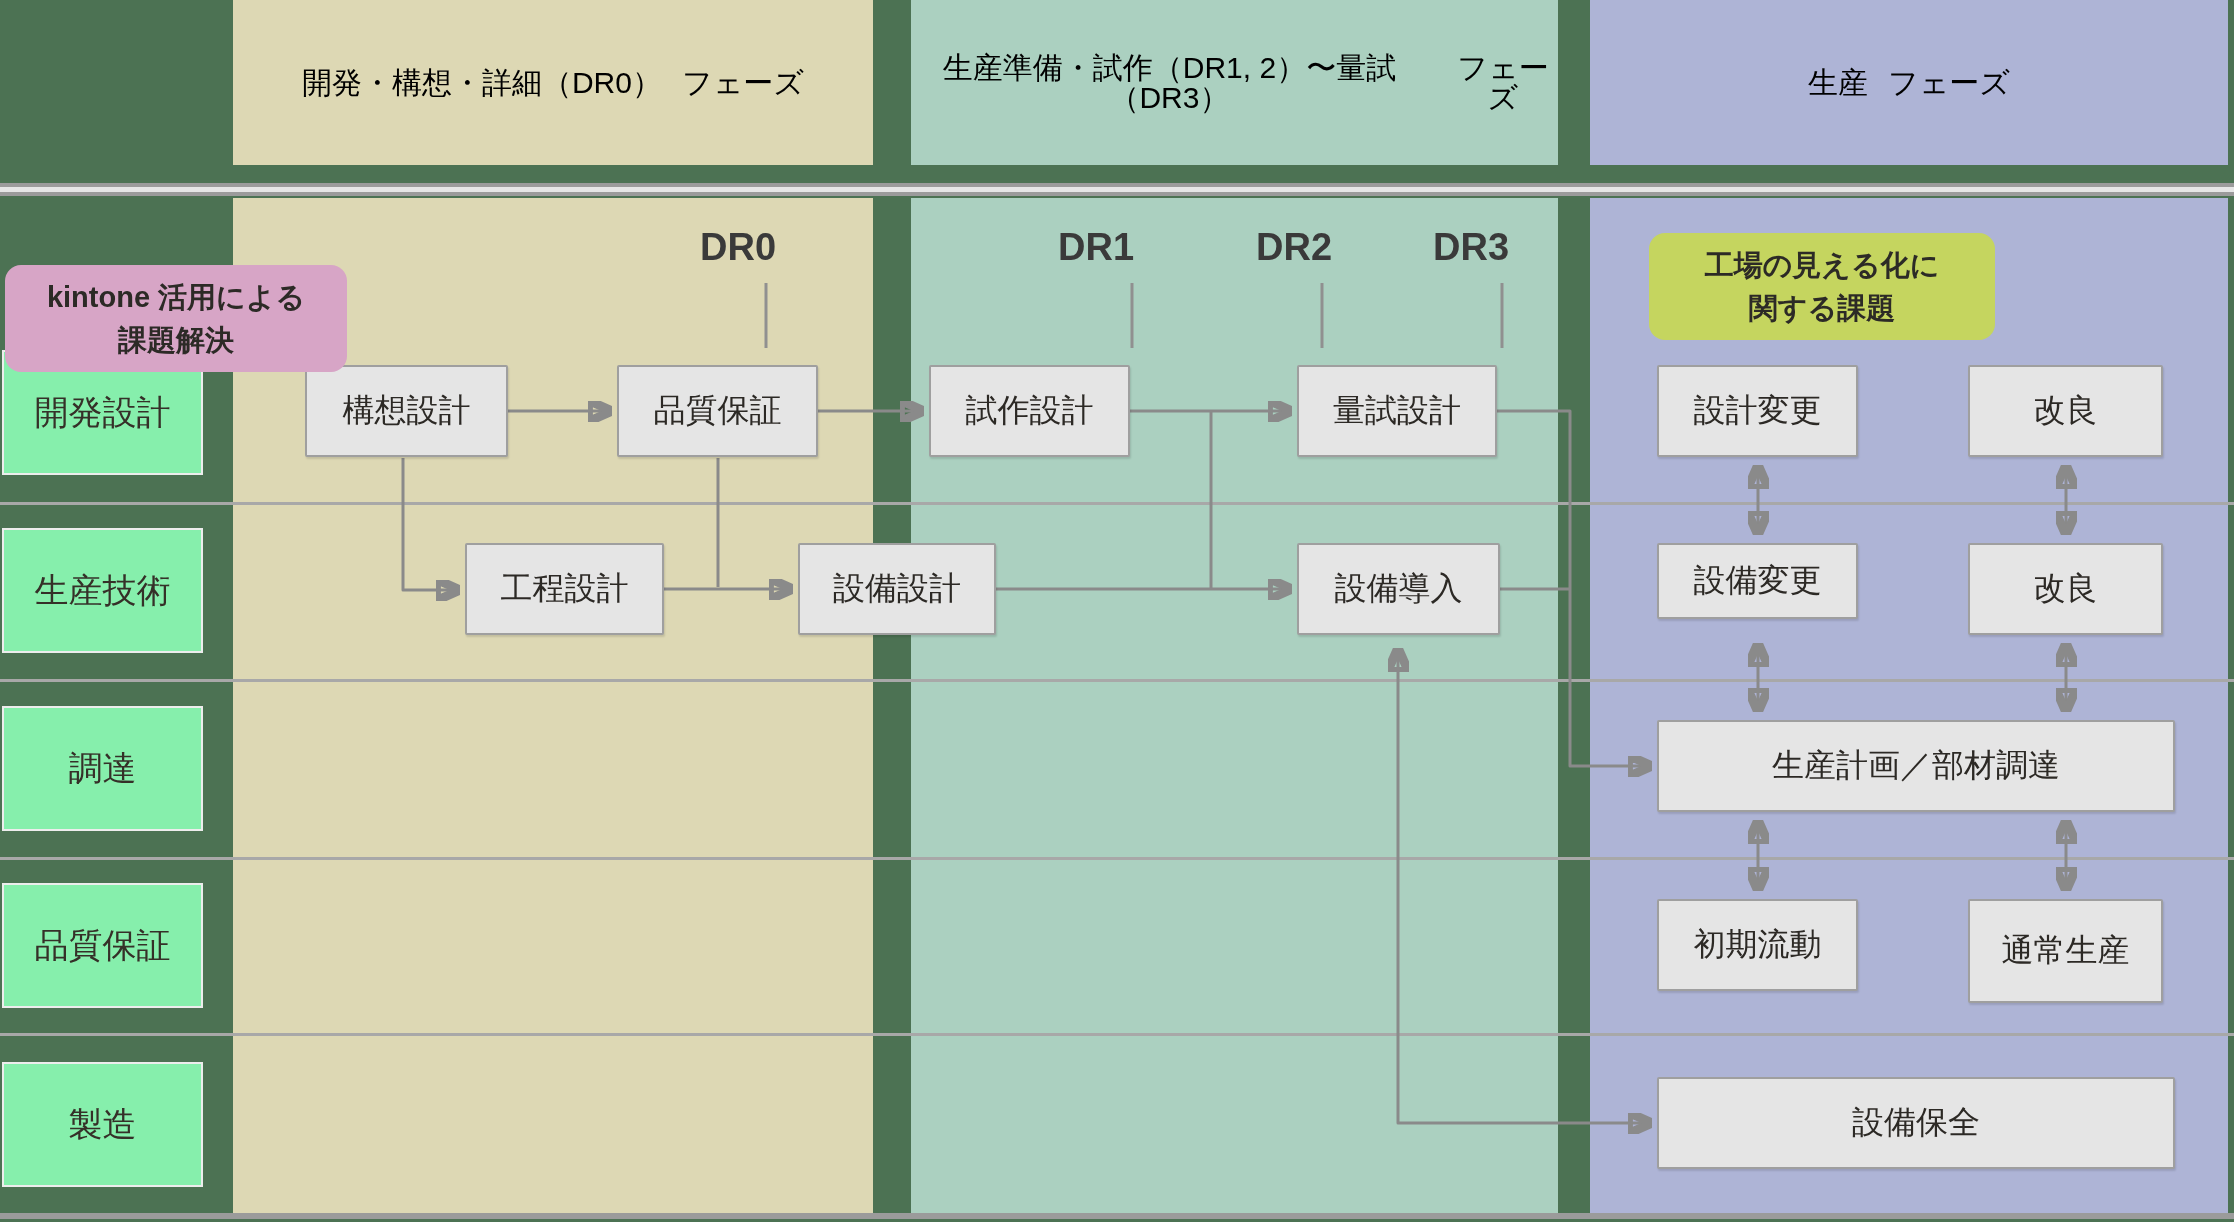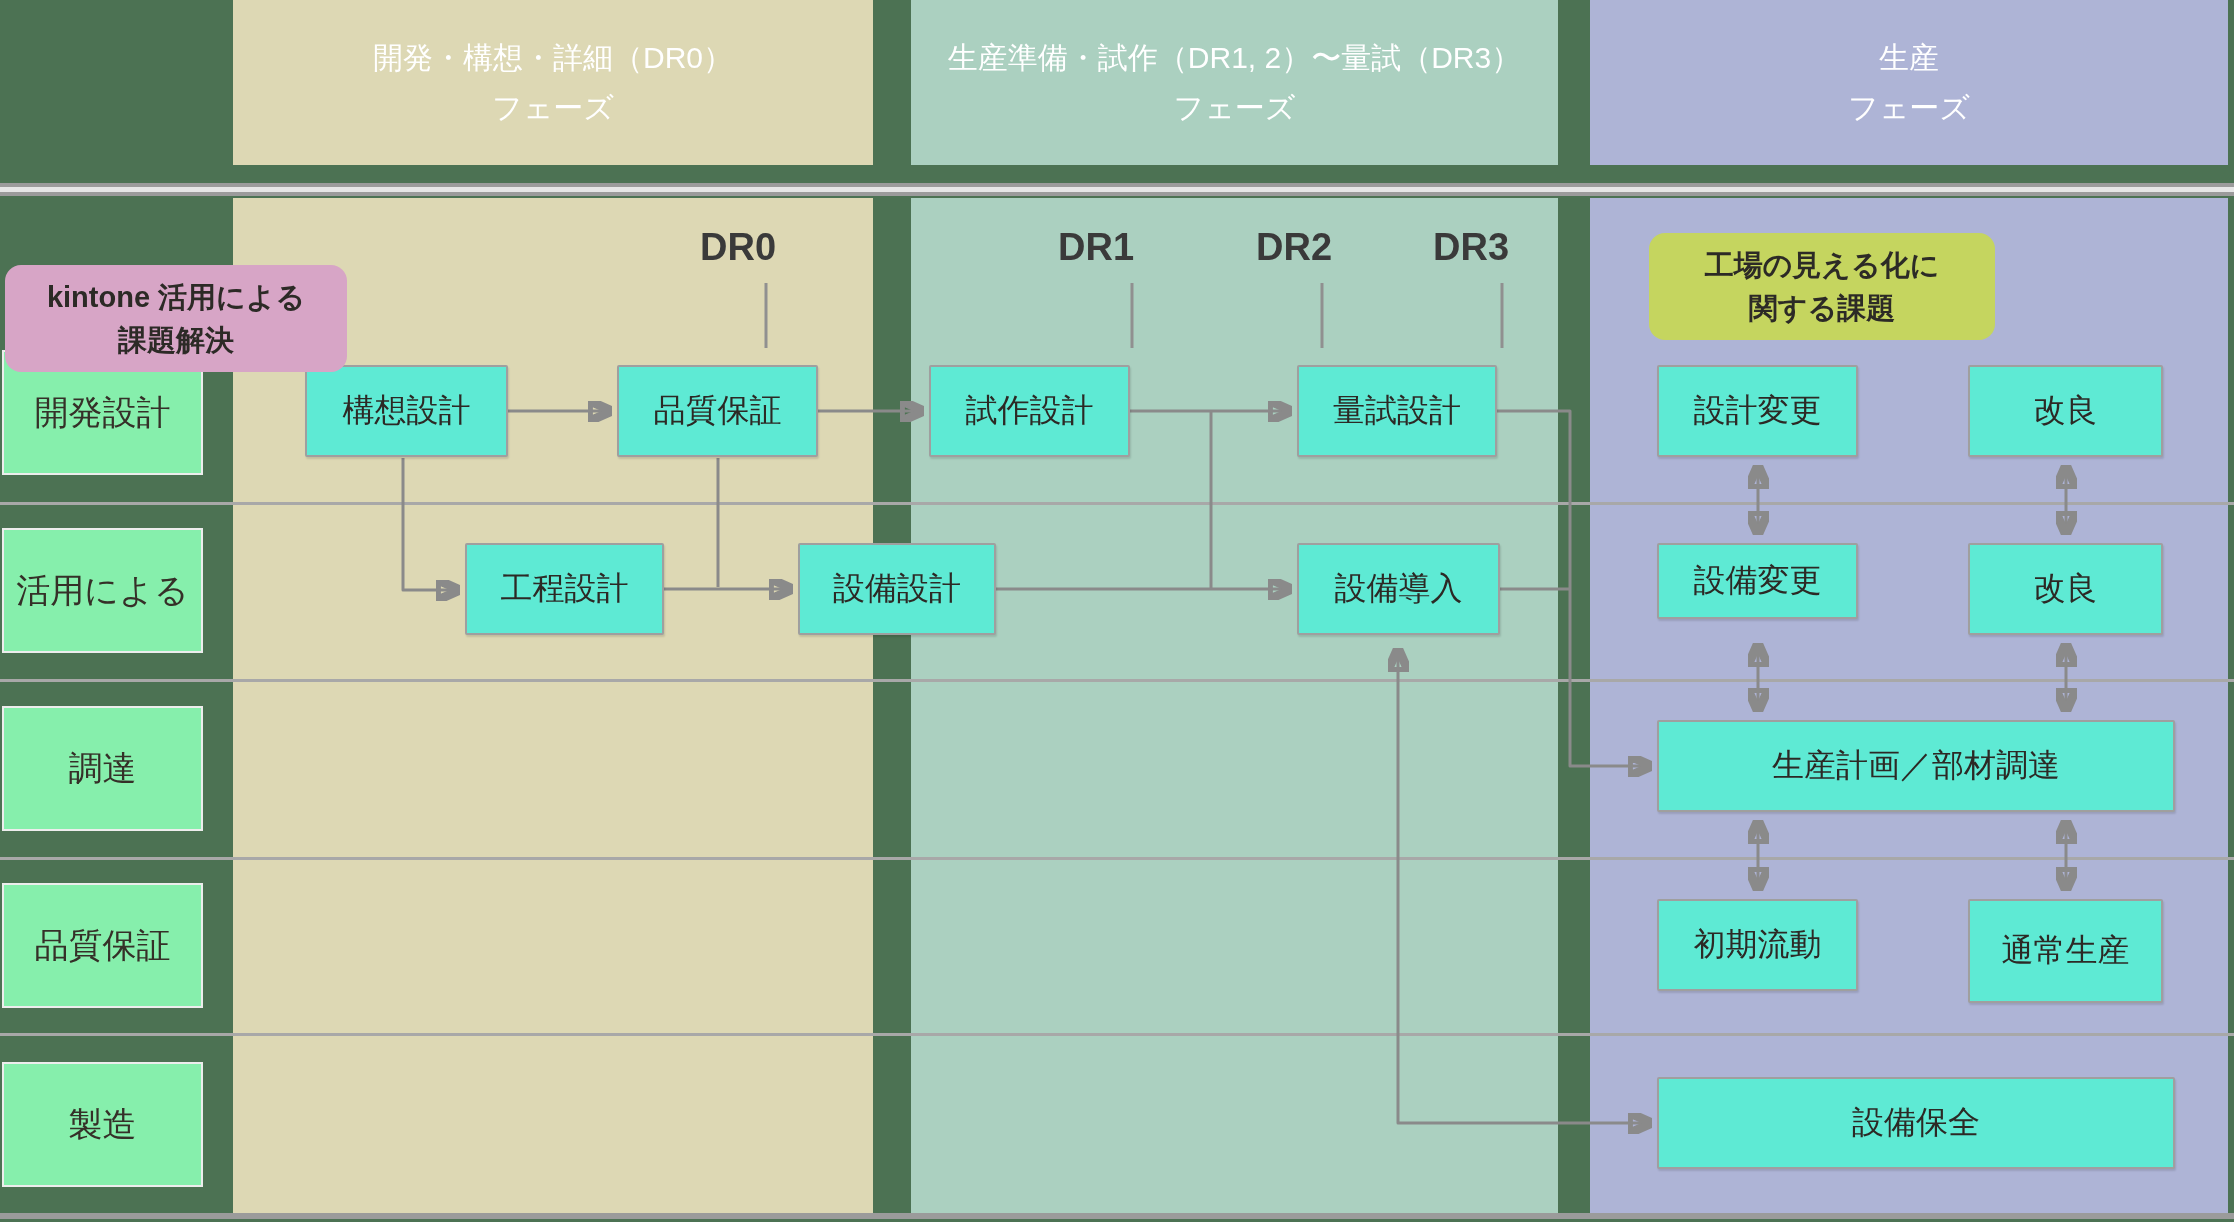--- a/index.html
+++ b/index.html
@@ -7,27 +7,27 @@
           font-family:"Liberation Sans","DejaVu Sans",sans-serif;}
   .col{position:absolute;top:0;height:1213px;z-index:1;}
   .col-tan{left:233px;width:640px;background:#ddd8b4;}
   .col-teal{left:911px;width:647px;background:#abd0c0;}
   .col-blue{left:1590px;width:638px;background:#aeb4d6;}
   .header-band{position:absolute;left:0;top:165px;width:2234px;height:33px;z-index:3;
     background:linear-gradient(to bottom,#4c7253 0px,#4c7253 18px,#9b9b9b 18px,#9b9b9b 22px,
                #e6e6e6 22px,#e6e6e6 27px,#9b9b9b 27px,#9b9b9b 31px,#4c7253 31px,#4c7253 33px);}
   .row-line{position:absolute;left:0;width:2234px;height:3px;background:#a8a8a8;z-index:2;}
   .bottom-bar{position:absolute;left:0;top:1213px;width:2234px;height:6px;background:#9b9b9b;z-index:3;}
-  .phase-header{position:absolute;top:0;height:165px;display:flex;flex-direction:column;
+  .phase-header{position:absolute;top:0;height:165px;display:flex;flex-direction:row;
     justify-content:center;align-items:center;gap:20px;text-align:center;font-size:30px;
-    color:#ffffff;z-index:2;line-height:1;}
+    color:#000000;z-index:2;line-height:1;}
   .side-box{position:absolute;left:2px;width:201px;height:125px;background:#86efac;
     border:2px solid #ededed;box-sizing:border-box;display:flex;align-items:center;
     justify-content:center;font-size:34px;color:#353028;z-index:4;}
-  .flow-box{position:absolute;background:#5eead4;border:2px solid #9f9f9f;border-radius:2px;
+  .flow-box{position:absolute;background:#e5e5e5;border:2px solid #9f9f9f;border-radius:2px;
     box-sizing:border-box;display:flex;align-items:center;justify-content:center;
     font-size:32px;color:#2c2925;z-index:5;box-shadow:1px 2px 2px rgba(0,0,0,0.12);}
   .badge{position:absolute;border-radius:16px;display:flex;flex-direction:column;align-items:center;
     justify-content:center;font-weight:bold;font-size:29px;line-height:1.45;color:#2c2a26;z-index:6;
     text-align:center;}
   .badge-kintone{left:5px;top:225px;width:342px;height:107px;background:#d7a5c6;margin-top:40px;}
   .badge-factory{left:1649px;top:233px;width:346px;height:107px;background:#c5d55f;}
   .dr-label{position:absolute;top:228px;width:140px;font-size:38px;font-weight:600;color:#3a3a3a;
     z-index:4;text-align:left;line-height:1;}
   .connectors{position:absolute;left:0;top:0;z-index:4;}
@@ -58,21 +58,21 @@
   <div class="phase-header" style="left:911px;width:647px">
     <span>生産準備・試作（DR1, 2）〜量試（DR3）</span>
     <span>フェーズ</span>
   </div>
   <div class="phase-header" style="left:1590px;width:638px">
     <span>生産</span>
     <span>フェーズ</span>
   </div>
 
   <div class="side-box" style="top:350px">開発設計</div>
-  <div class="side-box" style="top:528px">活用による</div>
+  <div class="side-box" style="top:528px">生産技術</div>
   <div class="side-box" style="top:706px">調達</div>
   <div class="side-box" style="top:883px">品質保証</div>
   <div class="side-box" style="top:1062px">製造</div>
 
   <div class="badge badge-kintone">
     <span>kintone 活用による</span>
     <span>課題解決</span>
   </div>
   <div class="badge badge-factory">
     <span>工場の見える化に</span>

